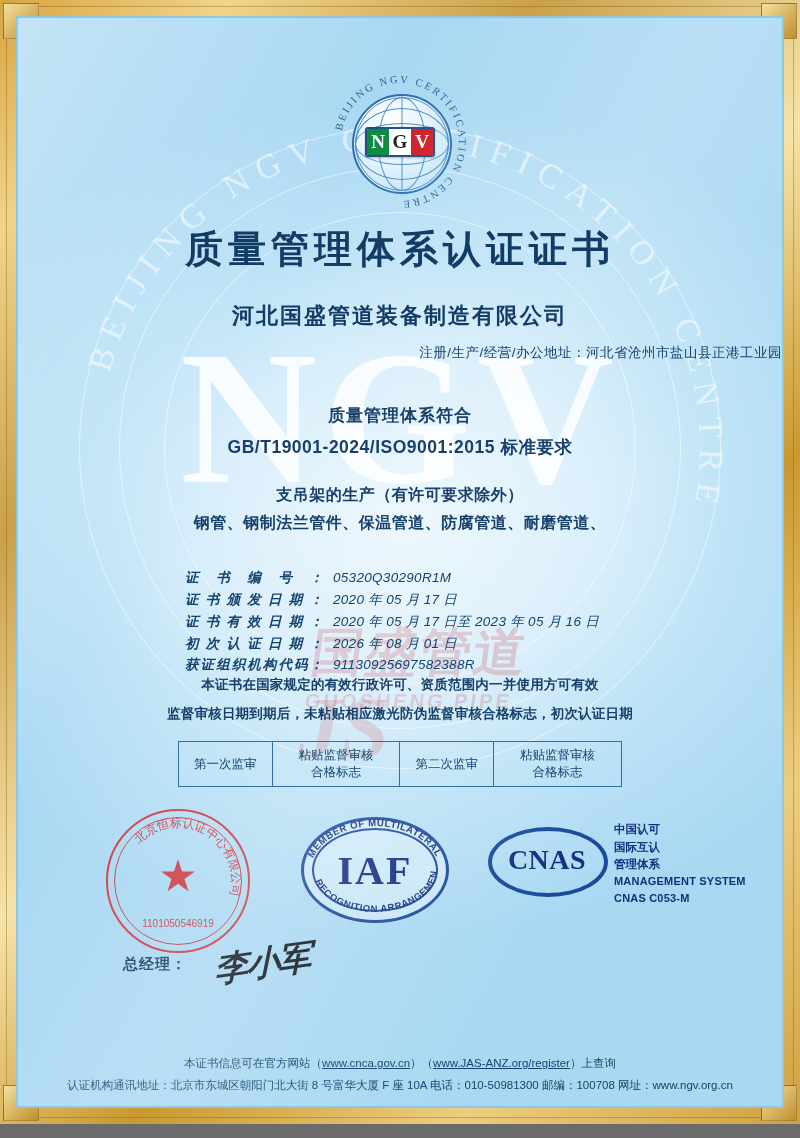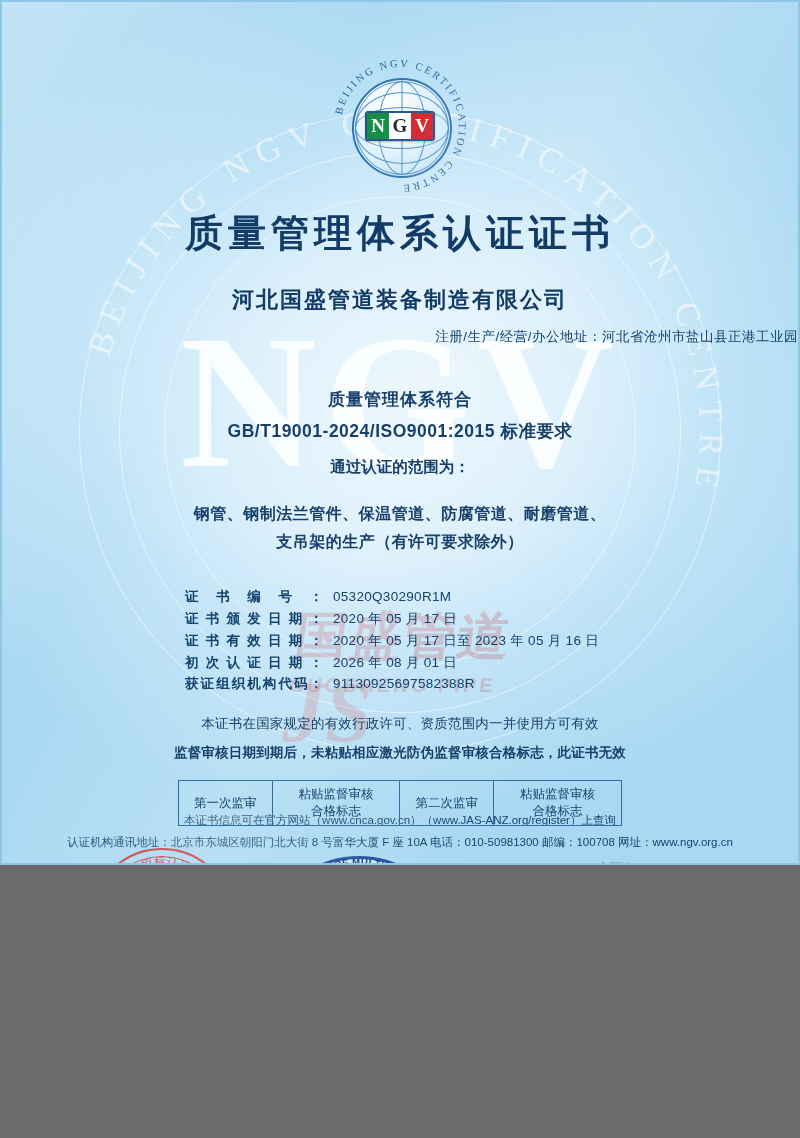--- a/index.html
+++ b/index.html
@@ -11,24 +11,24 @@
     width: 800px;
     height: 1138px;
     font-family: "Liberation Sans", sans-serif;
     overflow: hidden;
   }
 
   
   .cert-frame {
     position: relative;
     width: 800px;
-    height: 865px;
+    height: 1124px;
     box-sizing: border-box;
     background: linear-gradient(135deg,#d9a441 0%, #f0d48a 12%, #caa04a 28%, #f6e3a8 48%, #c9992f 65%, #eccd80 82%, #cfa140 100%);
-    border-radius: 26px;
+    padding: 16px;
   }
   .cert-frame::before {
     content: "";
     position: absolute;
     inset: 6px;
     border: 1px solid rgba(120,80,10,0.35);
     pointer-events: none;
   }
   .corner {
     position: absolute;
@@ -260,37 +260,37 @@
   }
 
   
   .details {
     margin: 30px auto 0;
     width: 430px;
     text-align: left;
     font-size: 13.5px;
     line-height: 1.62;
     color: #13436e;
+    font-style: italic;
   }
   .details .row { display: flex; }
   .details .k {
     width: 148px;
     flex: 0 0 148px;
     text-align: justify;
     text-align-last: justify;
     font-weight: 700;
     padding-right: 10px;
     box-sizing: border-box;
   }
   .details .v { flex: 1; letter-spacing: .3px; }
 
   .note1 {
-    margin-top: 20px;
     font-size: 13.5px;
-    font-weight: 400;
+    font-weight: 700;
     letter-spacing: .2px;
   }
   .note2 {
     margin-top: 11px;
     font-size: 13.5px;
     font-weight: 700;
     letter-spacing: .2px;
   }
 
   
@@ -527,24 +527,23 @@
     </div>
 
     <div class="content">
       <div class="title">质量管理体系认证证书</div>
       <div class="company">河北国盛管道装备制造有限公司</div>
       <div class="address">注册/生产/经营/办公地址：河北省沧州市盐山县正港工业园</div>
 
       <div class="std-block">
         <div class="std-line1">质量管理体系符合</div>
         <div class="std-line2">GB/T19001-2024/ISO9001:2015 标准要求</div>
-        <div class="scope-label">通过认证的范围为：</div>
         <div class="scope-body">
+          <div>支吊架的生产（有许可要求除外）</div>
           <div>钢管、钢制法兰管件、保温管道、防腐管道、耐磨管道、</div>
-          <div>支吊架的生产（有许可要求除外）</div>
         </div>
       </div>
 
       <div class="details">
         <div class="row">
           <div class="k">证书编号：</div>
           <div class="v">05320Q30290R1M</div>
         </div>
         <div class="row">
           <div class="k">证书颁发日期：</div>
@@ -558,21 +557,21 @@
           <div class="k">初次认证日期：</div>
           <div class="v">2026 年 08 月 01 日</div>
         </div>
         <div class="row">
           <div class="k">获证组织机构代码：</div>
           <div class="v">91130925697582388R</div>
         </div>
       </div>
 
       <div class="note1">本证书在国家规定的有效行政许可、资质范围内一并使用方可有效</div>
-      <div class="note2">监督审核日期到期后，未粘贴相应激光防伪监督审核合格标志，此证书无效</div>
+      <div class="note2">监督审核日期到期后，未粘贴相应激光防伪监督审核合格标志，初次认证日期</div>
 
       <table class="surv">
         <tbody>
             <tr>
           <td class="w1">第一次监审</td>
           <td class="w2">
             <div>粘贴监督审核</div>
             <div>合格标志</div>
           </td>
           <td class="w1">第二次监审</td>

